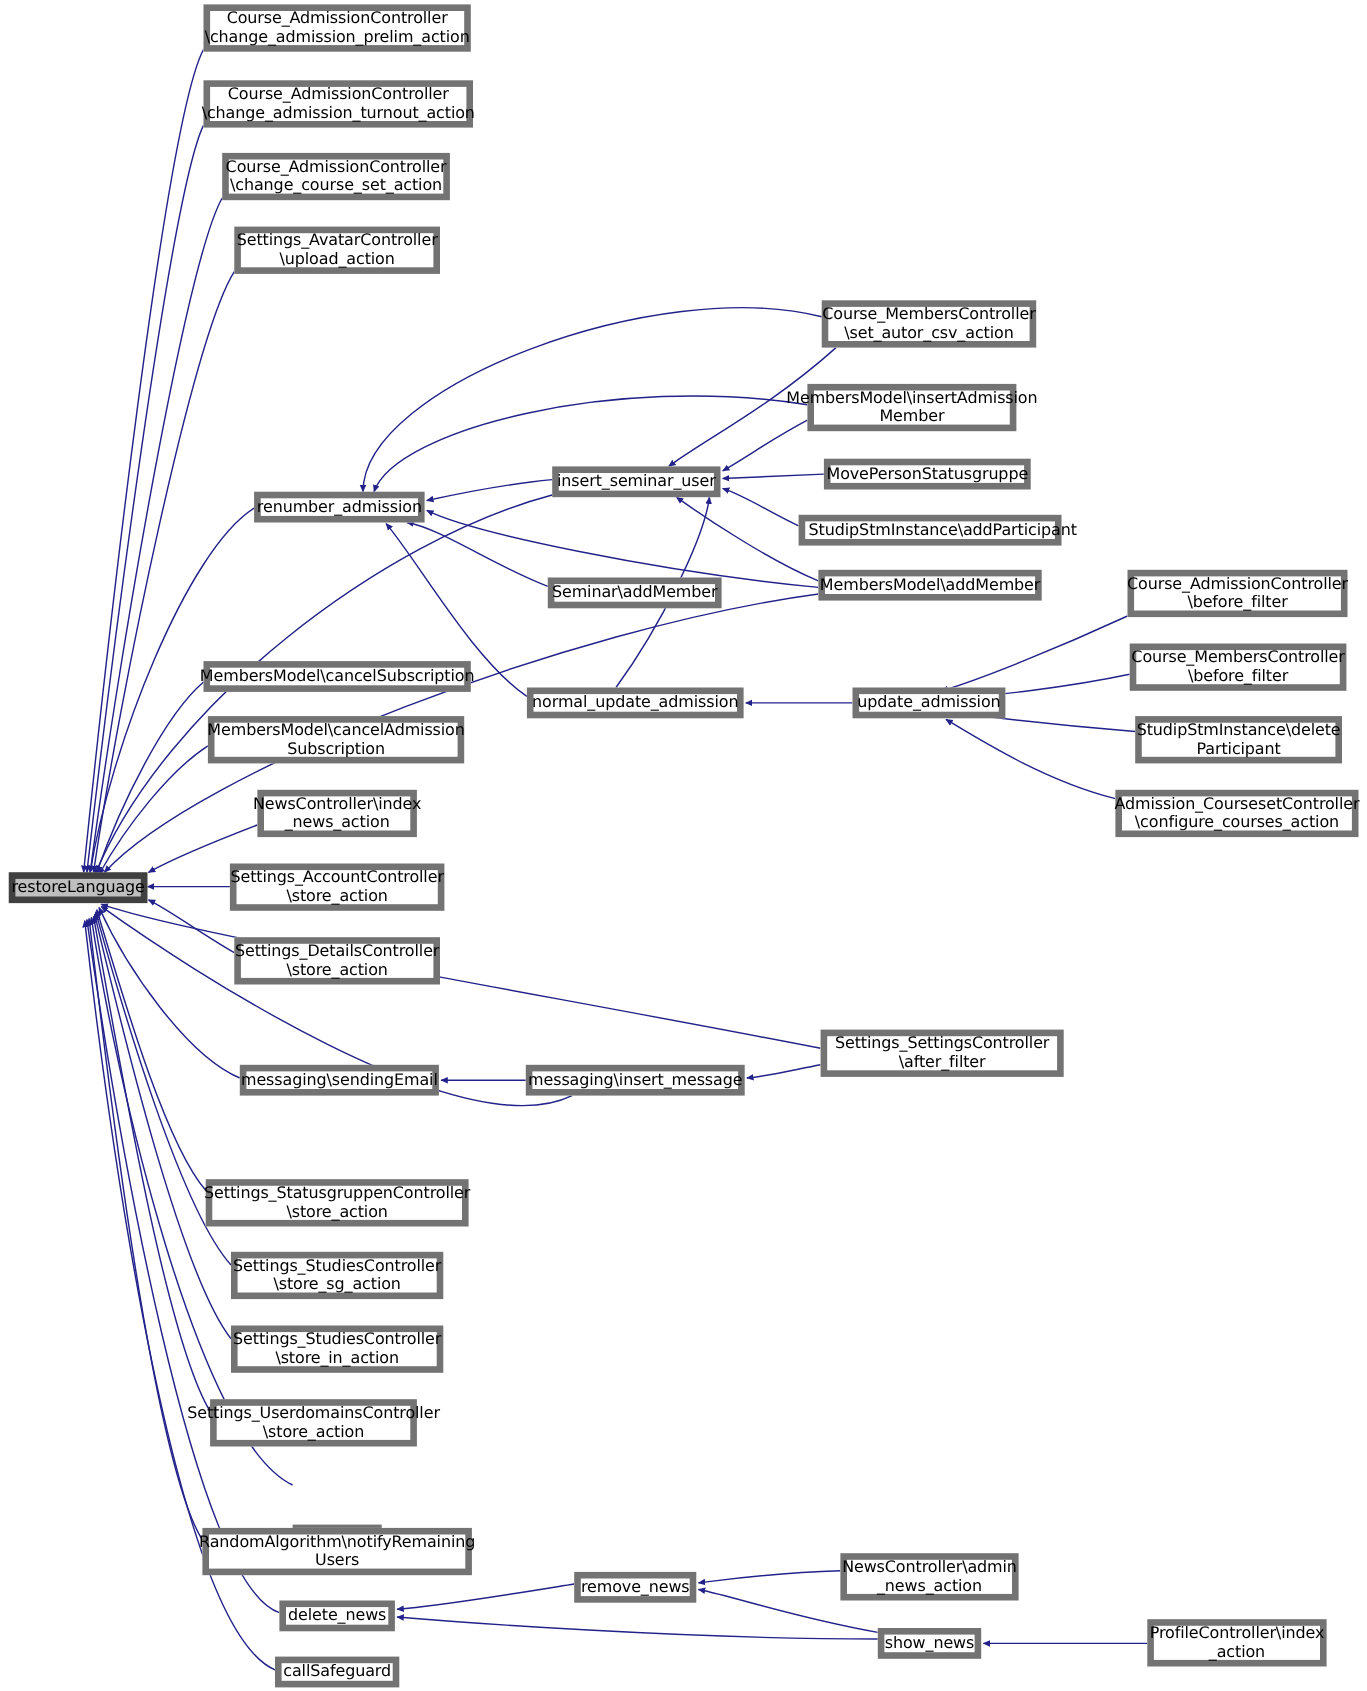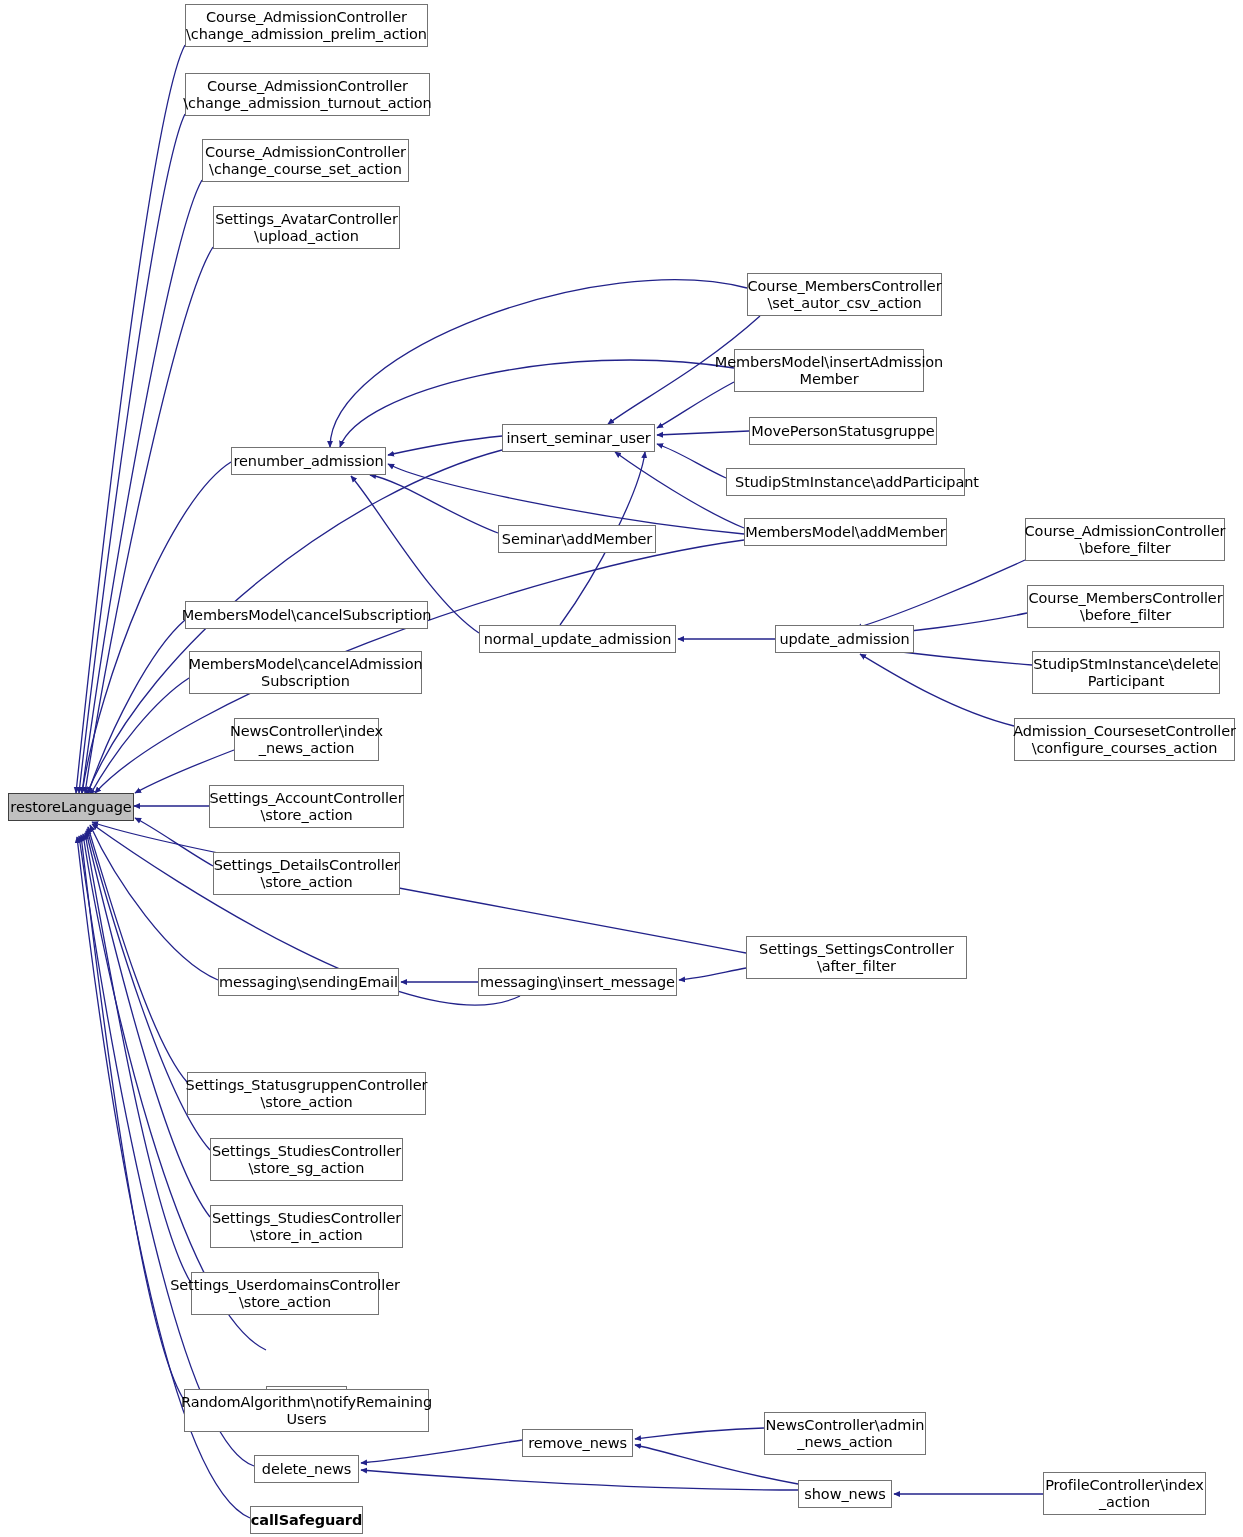--- a/index.html
+++ b/index.html
@@ -1,19 +1,19 @@
 <!DOCTYPE html>
 <html><head>
 <meta charset="utf-8">
 <style>
   html,body{margin:0;padding:0;background:#ffffff;}
   #graph-root{position:relative;width:1243px;height:1537px;background:#ffffff;
     font-family:"DejaVu Sans","Liberation Sans",sans-serif;}
   svg.edges{position:absolute;left:0;top:0;width:1243px;height:1537px;overflow:visible;}
-  .node{position:absolute;box-sizing:border-box;border:1px solid #737373;
+  .node{position:absolute;box-sizing:border-box;border:6px solid #737373;
     background:#ffffff;color:#000000;display:flex;align-items:center;
     justify-content:center;text-align:center;line-height:1.12;
     font-size:14.5px;letter-spacing:-0.1px;white-space:pre-line;}
   .node.highlight{background:#bfbfbf;border-color:#404040;text-align:right;}
 </style>
 </head>
 <body>
 
 <div id="graph-root">
   <svg class="edges" viewBox="0 0 1243 1537" preserveAspectRatio="none">
@@ -120,21 +120,21 @@
       <div class="node" style="left: 210px; top: 1138px; width: 193px; height: 43px;">Settings_StudiesController
 \store_sg_action</div>
       <div class="node" style="left: 210px; top: 1205px; width: 193px; height: 43px;">Settings_StudiesController
 \store_in_action</div>
       <div class="node" style="left: 191px; top: 1272px; width: 188px; height: 43px;">Settings_UserdomainsController
 \store_action</div>
       <div class="node" style="left: 266px; top: 1338px; width: 81px; height: 28px; margin-top: 48px;">in_archiv</div>
       <div class="node" style="left: 184px; top: 1389px; width: 245px; height: 43px;">RandomAlgorithm\notifyRemaining
 Users</div>
       <div class="node" style="left: 254px; top: 1455px; width: 105px; height: 28px;">delete_news</div>
-      <div class="node" style="left: 250px; top: 1506px; width: 113px; height: 28px; font-weight: bold;">callSafeguard</div>
+      <div class="node" style="left: 250px; top: 1506px; width: 113px; height: 28px;">callSafeguard</div>
       <div class="node" style="left: 522px; top: 1429px; width: 111px; height: 28px;">remove_news</div>
       <div class="node" style="left: 764px; top: 1412px; width: 162px; height: 43px;">NewsController\admin
 _news_action</div>
       <div class="node" style="left: 798px; top: 1480px; width: 94px; height: 28px;">show_news</div>
       <div class="node" style="left: 1043px; top: 1472px; width: 163px; height: 43px;">ProfileController\index
 _action</div>
     </div>
 </div>
 
 </body></html>

